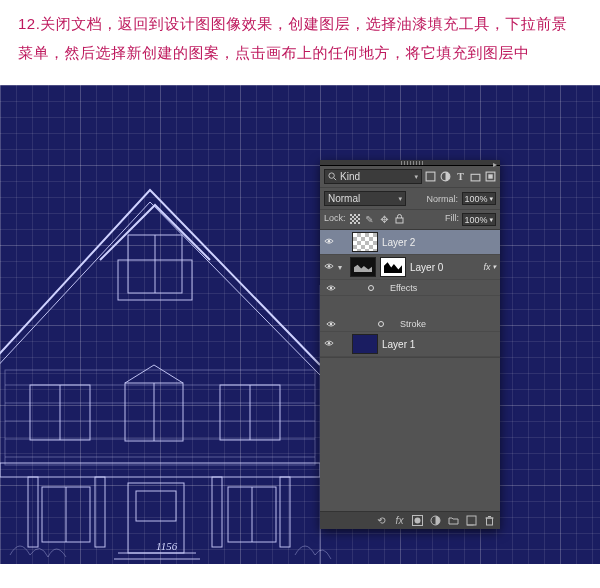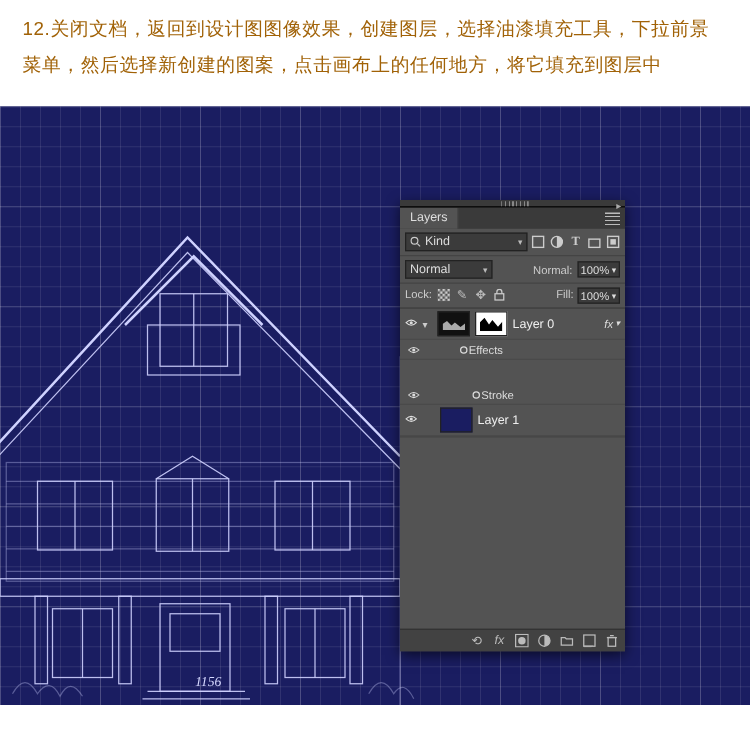--- a/index.html
+++ b/index.html
@@ -1,17 +1,17 @@
 <!DOCTYPE html>
 <html><head>
 <meta charset="utf-8">
 <style>
   * { margin: 0; padding: 0; box-sizing: border-box; }
   body { background: #fff; font-family: "Microsoft YaHei", Arial, sans-serif; width: 600px; }
-  .instruction { font-size: 15px; line-height: 1.9; color: #a16207; padding: 10px 18px 18px; letter-spacing: .5px; }
+  .instruction { font-size: 15px; line-height: 1.9; color: #be185d; padding: 10px 18px 18px; letter-spacing: .5px; }
   .canvas-wrap { position: relative; width: 600px; height: 479px; background: #1a1d61; overflow: hidden; }
   
   .grid {
     position: absolute; inset: 0;
     background:
       linear-gradient(#fff2 1px, transparent 1px) 0 0/80px 80px,
       linear-gradient(90deg,#fff2 1px, transparent 1px) 0 0/80px 80px,
       linear-gradient(#ffffff18 1px, transparent 1px) 0 0/16px 16px,
       linear-gradient(90deg,#ffffff18 1px, transparent 1px) 0 0/16px 16px;
   }
@@ -30,21 +30,21 @@
   .tab-bar { background:#3a3a3a; display:flex; align-items:center; justify-content:space-between; padding-right:4px;}
   .menu-icon { width:12px; height:10px; background:repeating-linear-gradient(#bbb 0 1px,transparent 1px 3px); }
   .row { display:flex; align-items:center; padding:3px 4px; gap:3px; border-bottom:1px solid #444; }
   .sel { background:#3b3b3b; border:1px solid #222; padding:1px 3px; display:flex; align-items:center; gap:3px; height:15px; }
   .sel .arr { margin-left:auto; font-size:7px; color:#bbb; }
   .filter-row .sel { flex:1; }
   .filter-icons { display:flex; gap:4px; color:#bbb; font-size:10px; align-items:center; }
   .ficon { width:11px; height:11px; display:flex; align-items:center; justify-content:center; }
   .ficon svg { width:11px; height:11px; }
   .blend-row { display:flex; align-items:center; gap:4px; padding:3px 4px; border-bottom:1px solid #444; }
-  .blend-row .sel { width:70px; }
+  .blend-row .sel { width:82px; }
   .label { color:#ccc; font-size:9px; }
   .val { background:#3b3b3b; border:1px solid #222; padding:0 2px; font-size:9px; color:#ddd; width:34px; display:flex; justify-content:flex-end; align-items:center; gap:2px; height:13px;}
   .lock-row { display:flex; gap:3px; padding:3px 4px; border-bottom:1px solid #393939;}
   .lock-icons { display:flex; gap:3px; color:#bbb; }
   .lock-icons span { width:12px; height:12px; display:flex; align-items:center; justify-content:center; }
 
   .layers { background:#535353; }
   .layer { display:flex; align-items:center; padding:2px 4px; gap:4px; min-height:20px; border-bottom:1px solid #4a4a4a; }
   .layer.selected { background:#7a8499; }
   .eye { width:10px; height:10px; color:#ddd; }
@@ -55,21 +55,21 @@
     conic-gradient(#bbb 25%,#fff 0 50%,#bbb 0 75%,#fff 0) 0 0/8px 8px; }
   .thumb.dark { background:#111; position:relative; }
   .thumb.mask { background:#fff; position:relative; }
   .thumb.navy { background:#1a1d61; }
   .thumb.dark::after { content:""; position:absolute; left:3px; right:3px; top:6px; height:8px; clip-path: polygon(0 40%,20% 10%,40% 55%,55% 25%,80% 70%,100% 35%,100% 100%,0 100%); background:#aaa; }
   .thumb.mask::after { content:""; position:absolute; left:3px; right:3px; top:3px; bottom:3px; clip-path: polygon(0 40%,20% 10%,40% 55%,55% 25%,80% 70%,100% 35%,100% 100%,0 100%); background:#000; }
   .lname { font-size:10px; color:#eee; }
   .disclose { width:8px; color:#ccc; font-size:8px; }
   .fx { margin-left:auto; font-style:italic; font-size:9px; color:#ddd; display:flex; align-items:center; gap:2px;}
   .fx .arr { font-size:7px; }
-  .sublayer { padding-left:48px; display:flex; align-items:center; gap:1px; min-height:16px; border-bottom:1px solid #4a4a4a; font-size:9px; color:#ddd;}
+  .sublayer { padding-left:48px; display:flex; align-items:center; gap:16px; min-height:16px; border-bottom:1px solid #4a4a4a; font-size:9px; color:#ddd;}
   .sublayer.stroke { padding-left:58px;margin-top:20px; }
   .dot { width:6px; height:6px; border-radius:50%; border:1px solid #ddd; }
 
   .panel-gap { height:154px; background:#535353; border-top:1px solid #444; }
   .panel-footer { display:flex; justify-content:flex-end; align-items:center; gap:7px; padding:3px 5px; background:#424242; border-top:1px solid #333; color:#bbb; font-size:10px; }
   .panel-footer .ic { width:11px; height:11px; display:flex; align-items:center; justify-content:center; }
   .panel-footer svg { width:11px; height:11px; }
   .grow { flex:1; }
 </style>
 </head>
@@ -129,24 +129,20 @@
 
     <path class="faint" d="M10,470 q10,-18 20,0 q10,-14 18,2 q8,-16 18,0"></path>
     <path class="faint" d="M295,470 q10,-18 20,0 q8,-12 16,4"></path>
   </svg>
 
   <div class="number-plate">1156</div>
 
   <div class="panel">
     <div class="panel-top">
       <span class="panel-close">▸</span>
-    </div>
-    <div class="tab-bar">
-      <span class="tab">Layers</span>
-      <span class="menu-icon"></span>
     </div>
 
     <div class="row filter-row">
       <div class="sel">
         <svg width="9" height="9" viewBox="0 0 10 10">
             <circle cx="4" cy="4" r="3" stroke="#ccc" fill="none"></circle>
             <line x1="6.5" y1="6.5" x2="9" y2="9" stroke="#ccc"></line>
           </svg>
         <span>Kind</span>
         <span class="arr">▾</span>
@@ -216,20 +212,31 @@
       </div>
       <span class="grow"></span>
       <span class="label">Fill:</span>
       <div class="val">
           <span>100%</span>
           <span style="font-size:7px">▾</span>
         </div>
     </div>
 
     <div class="layers">
+      <div class="layer selected">
+        <span class="eye">
+            <svg viewBox="0 0 12 10">
+              <path d="M1 5 Q6 0 11 5 Q6 10 1 5Z" stroke="#eee" fill="none"></path>
+              <circle cx="6" cy="5" r="1.5" fill="#eee"></circle>
+            </svg>
+          </span>
+        <span class="spacer"></span>
+        <div class="thumb checker"></div>
+        <span class="lname">Layer 2</span>
+      </div>
 
       <div class="layer">
         <span class="eye">
             <svg viewBox="0 0 12 10">
               <path d="M1 5 Q6 0 11 5 Q6 10 1 5Z" stroke="#ddd" fill="none"></path>
               <circle cx="6" cy="5" r="1.5" fill="#ddd"></circle>
             </svg>
           </span>
         <span class="disclose">▾</span>
         <div class="thumb dark"></div>

